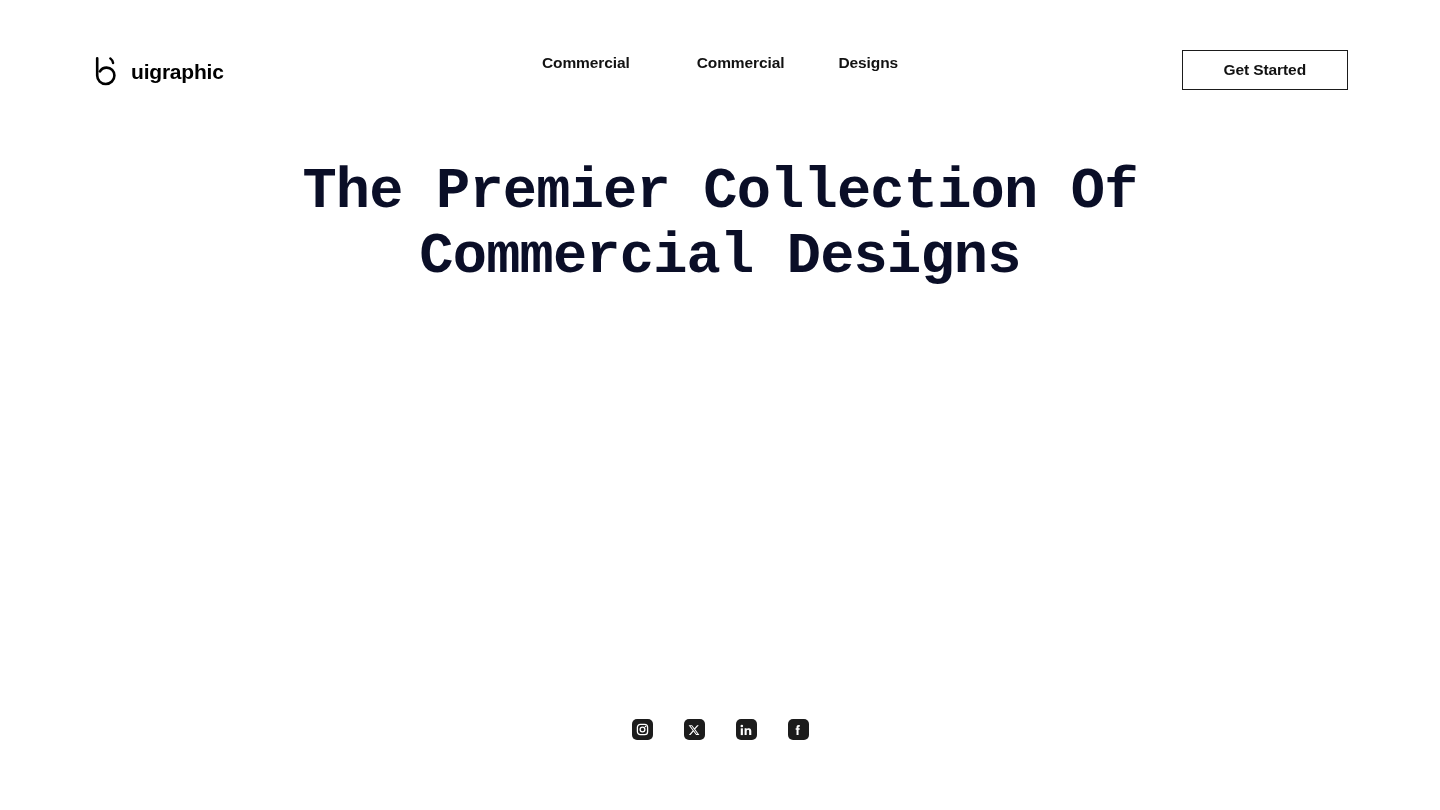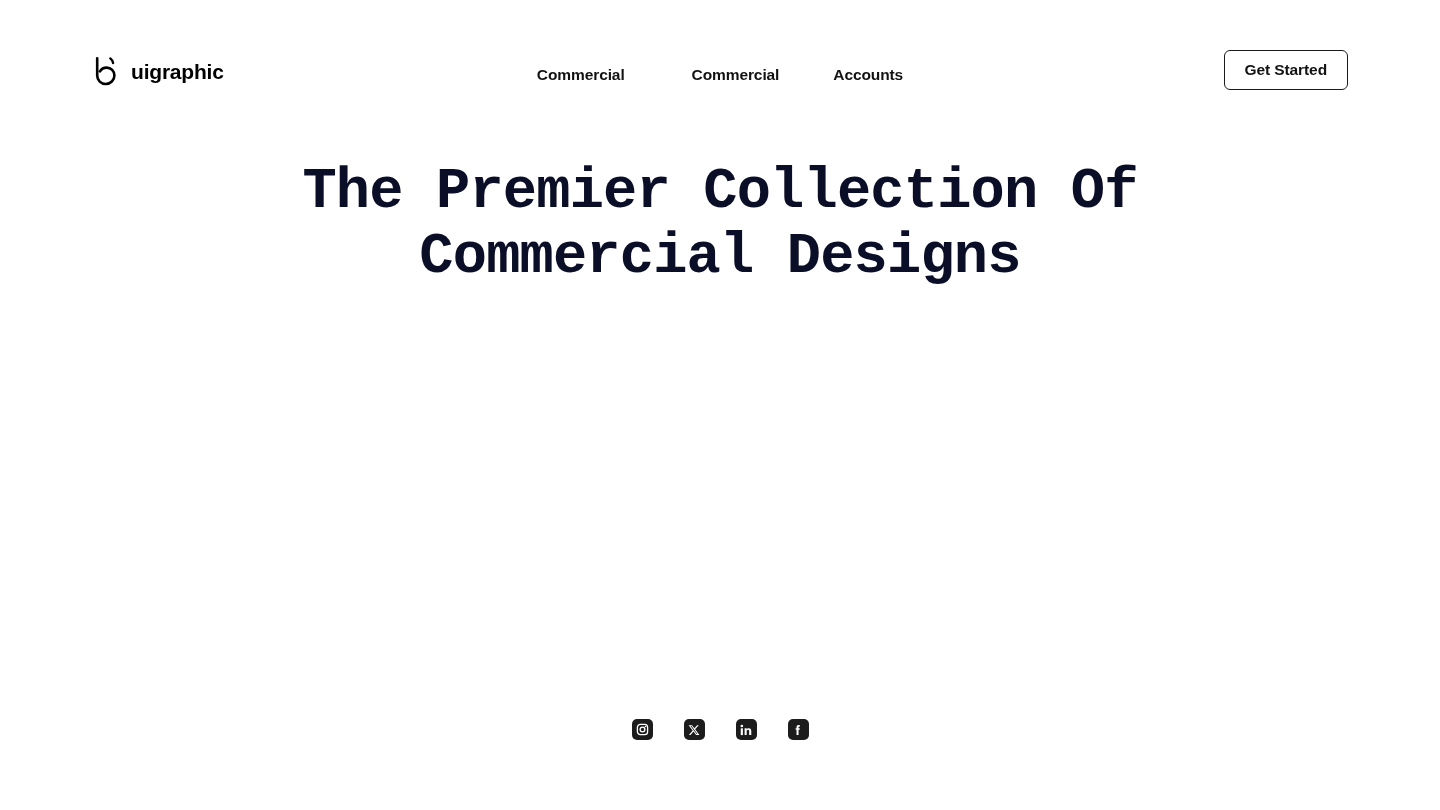--- a/index.html
+++ b/index.html
@@ -24,40 +24,40 @@
     flex:0 0 auto; text-decoration:none;
     margin-top:2px;
   }
   .brand-mark { width:30px; height:32px; display:block; }
   .brand-name {
     font-size:21px; font-weight:600; color:#000000;
     letter-spacing:-0.2px; line-height:1;
   }
 
   .main-nav {
-    position:absolute; left:50%; top:75px;
+    position:absolute; left:50%; top:63px;
     transform:translate(-50%,-50%);
     display:flex; align-items:center; gap:4px;
   }
   .nav-link {
     font-size:15.5px; font-weight:700; color:#121212;
     text-decoration:none; letter-spacing:-0.1px;
     padding:6px 0; white-space:nowrap;
   }
   .nav-gap { width:59px; flex:0 0 59px; }
   .nav-gap-2 { width:46px; flex:0 0 46px; }
 
   .header-spacer { flex:1 1 auto; }
 
   .cta-button {
     flex:0 0 auto;
     display:inline-flex; align-items:center; justify-content:center;
-    height:40px; padding:0 20px;
+    height:40px; padding:0 41px;
     border:1.6px solid #1b1b1b;
-    border-radius:6px;
+    border-radius:0;
     background:#ffffff; color:#121212;
     font-family:"Liberation Sans", sans-serif;
     font-size:15.5px; font-weight:700; letter-spacing:-0.1px;
     cursor:pointer; white-space:nowrap;text-align:right;
   }
 
   
   .hero {
     position:absolute; top:160px; left:0;
     width:1440px; text-align:center;
@@ -103,21 +103,21 @@
         </svg>
       </span>
       <span class="brand-name">uigraphic</span>
     </a>
 
     <nav class="main-nav">
       <a class="nav-link" href="#">Commercial</a>
       <span class="nav-gap"></span>
       <a class="nav-link" href="#">Commercial</a>
       <span class="nav-gap-2"></span>
-      <a class="nav-link" href="#">Accounts</a>
+      <a class="nav-link" href="#">Designs</a>
     </nav>
 
     <span class="header-spacer"></span>
 
     <button class="cta-button">Get Started</button>
   </header>
 
   <section class="hero">
     <h1 class="hero-title">
       <span class="line">The Premier Collection Of</span>

